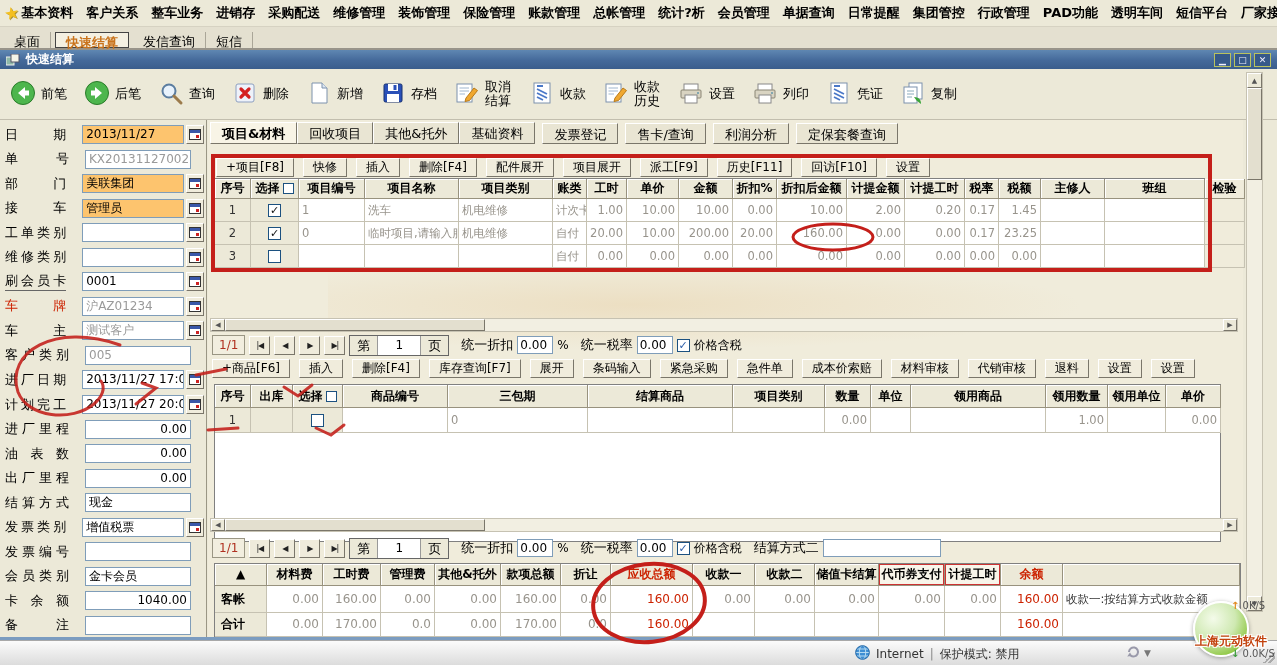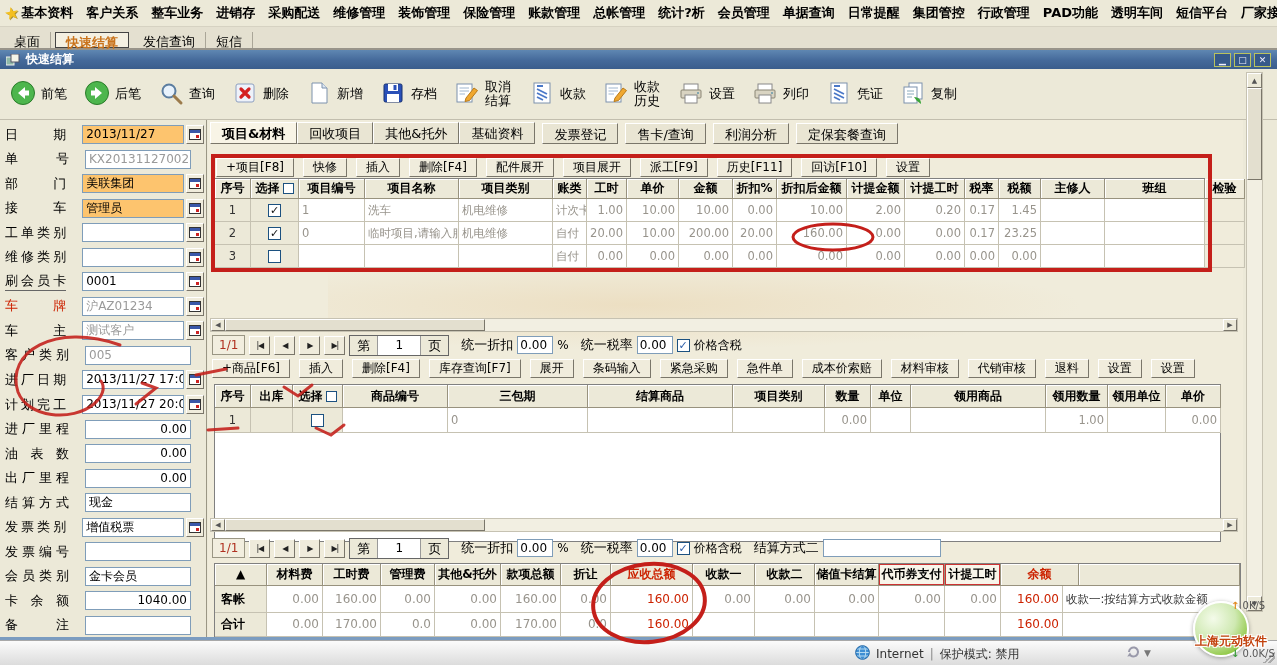--- a/index.html
+++ b/index.html
@@ -716,21 +716,21 @@
           </div>
           <div class="th" style="width: 64px;">
             <span>储值卡结算</span>
           </div>
           <div class="th boxedh" style="width: 66px;">
             <span>代币券支付</span>
           </div>
           <div class="th boxedh" style="width: 56px;">
             <span>计提工时</span>
           </div>
-          <div class="th redh" style="width: 78px;">
+          <div class="th redh" style="width: 62px;">
             <span>余额</span>
           </div>
           <div class="th note" style="flex: 1 1 auto;"></div>
         </div>
         <div class="srow">
           <div class="td lab" style="width: 52px;">客帐</div>
           <div class="td r" style="width: 56px;">0.00</div>
           <div class="td r" style="width: 58px;">160.00</div>
           <div class="td r" style="width: 54px;">0.00</div>
           <div class="td r" style="width: 66px;">0.00</div>

